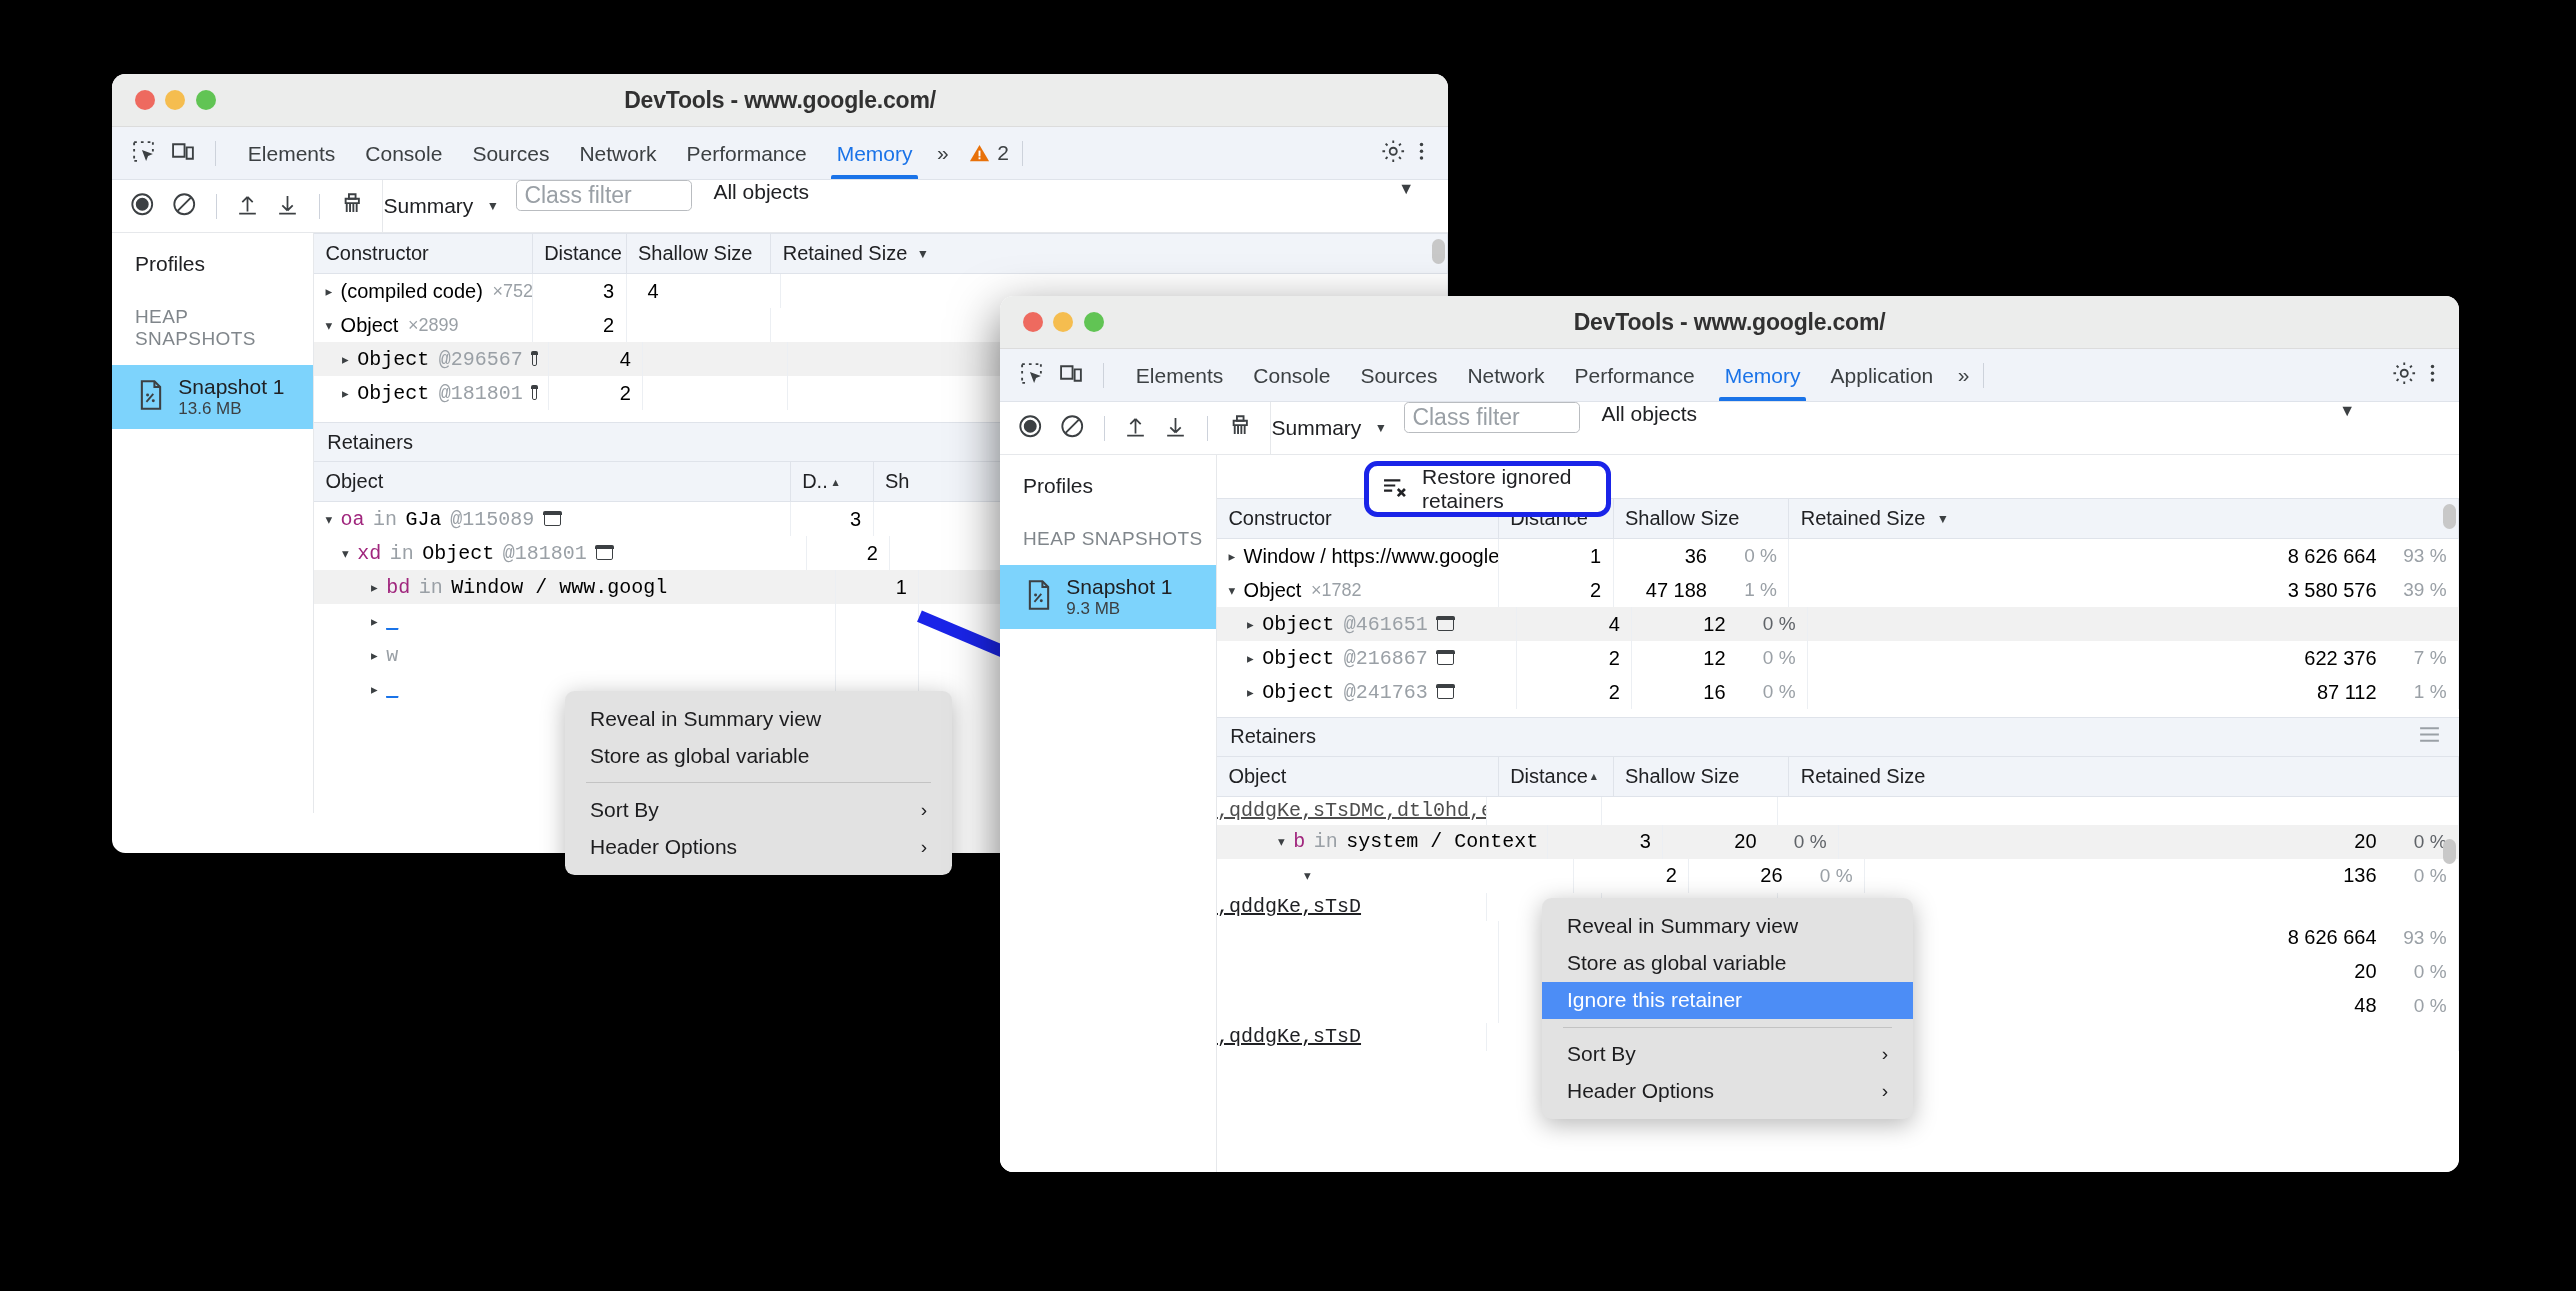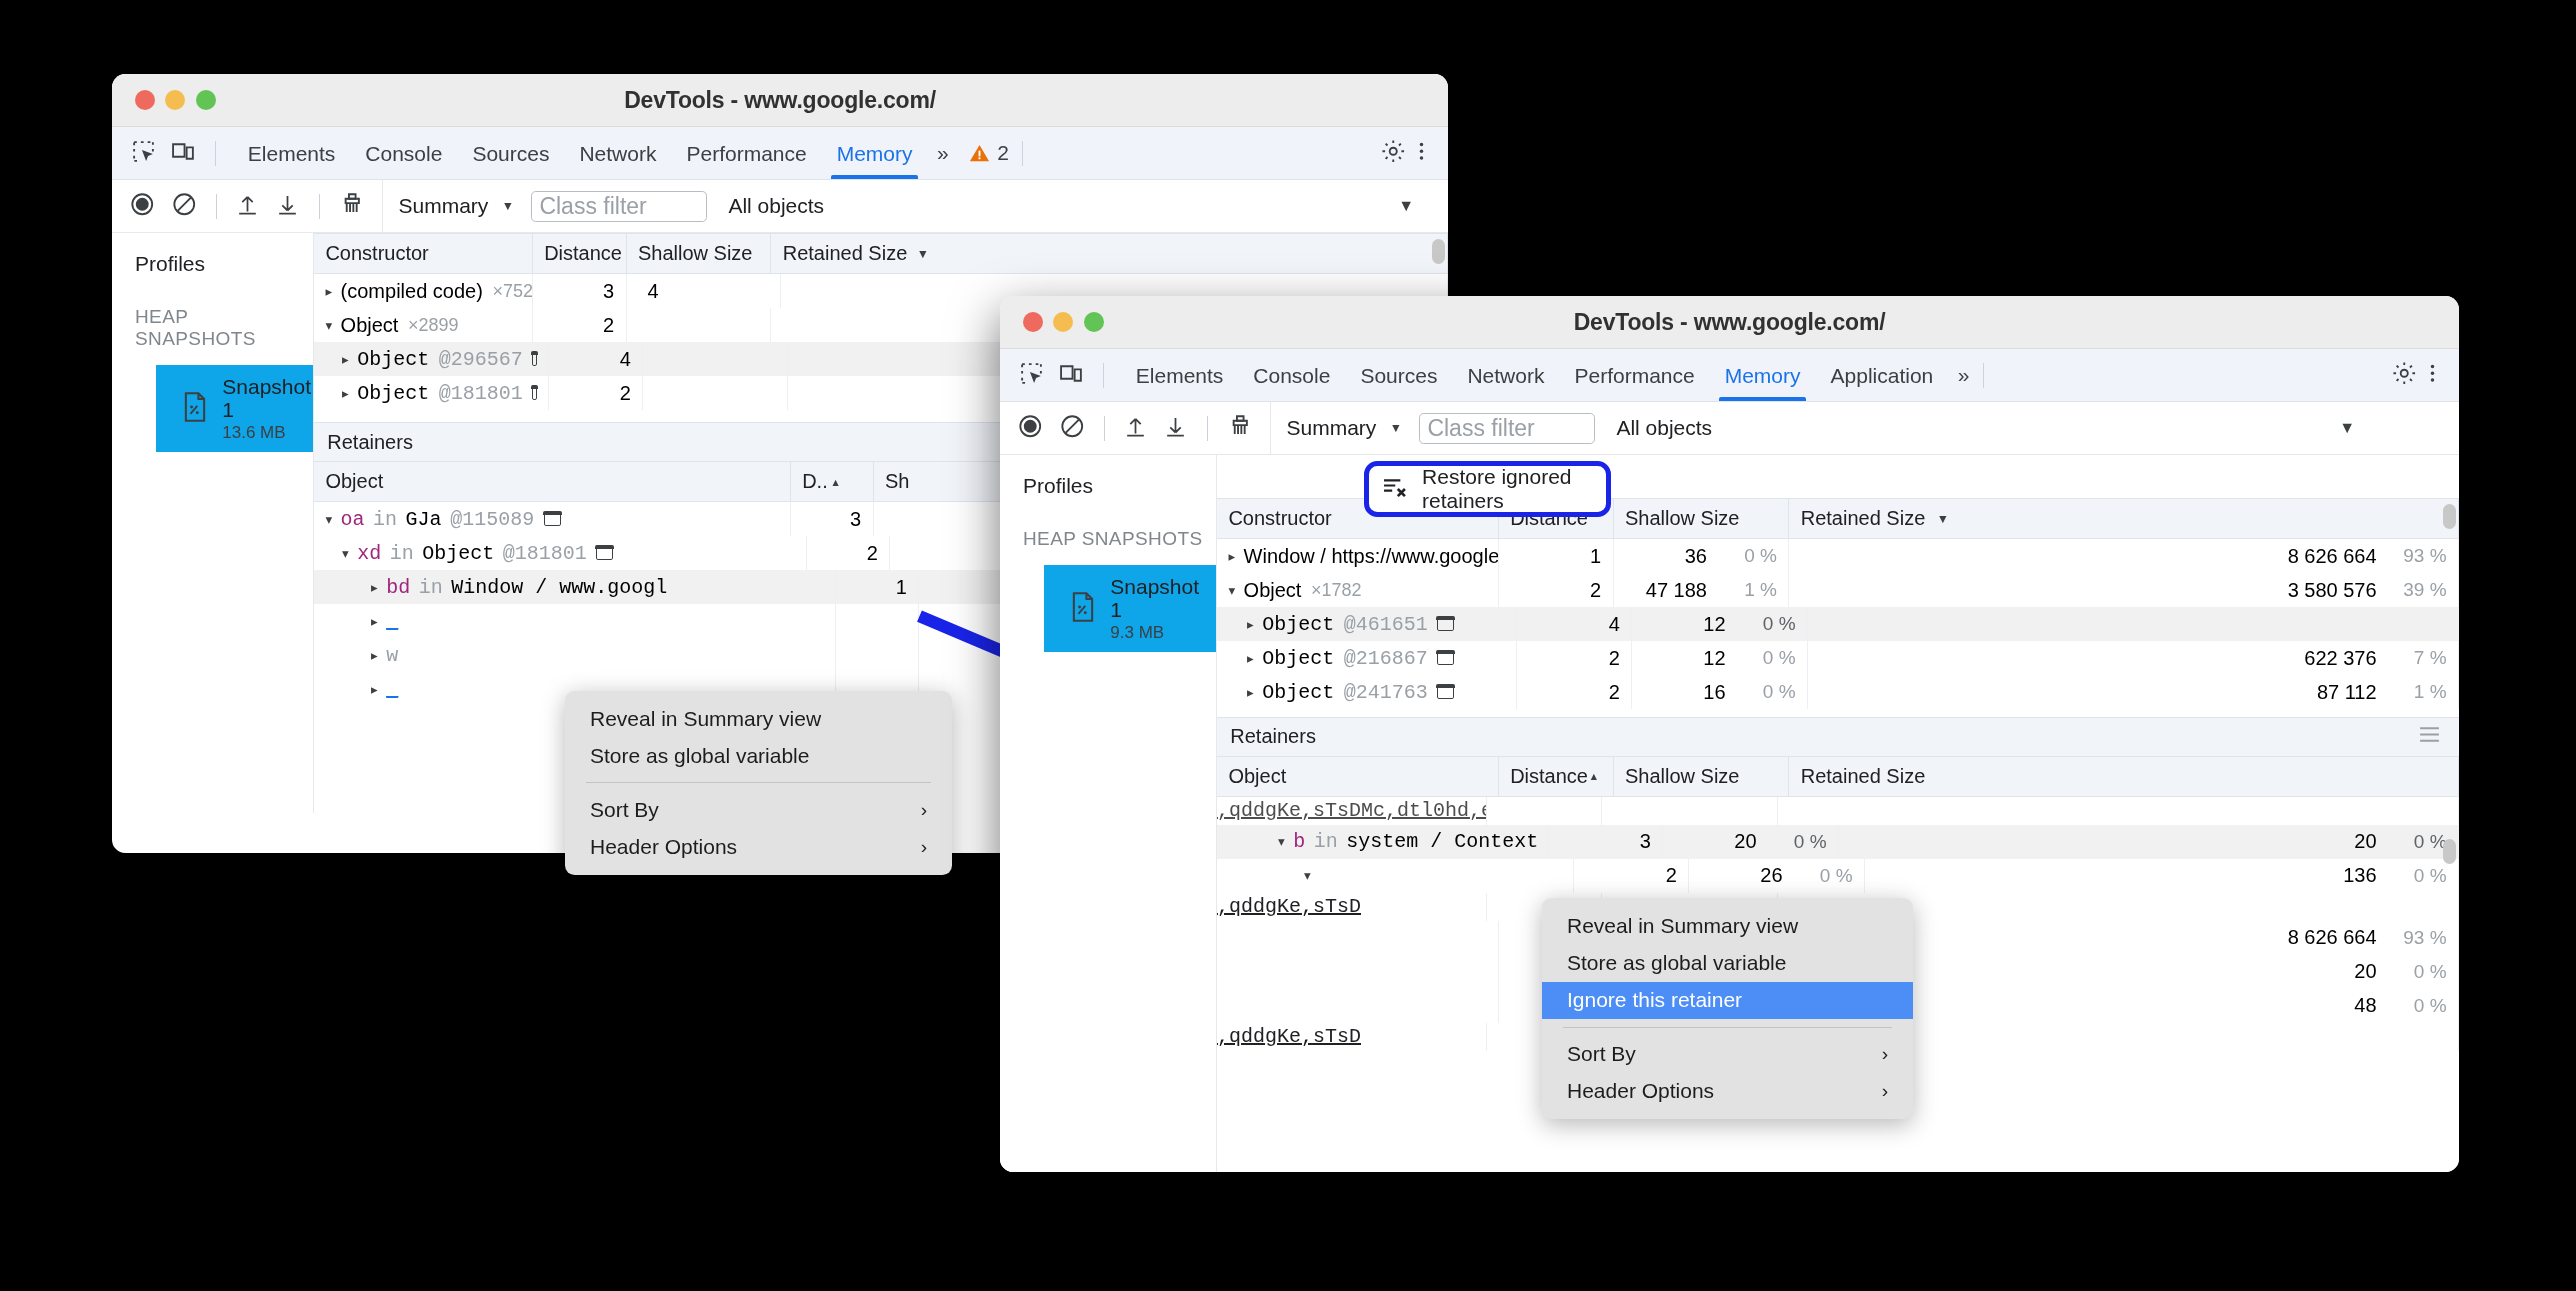--- a/index.html
+++ b/index.html
@@ -30,36 +30,36 @@
        height:3.8px;background:#1a73e8;border-radius:1.9px 1.9px 0 0;}
   .chev{font-size:21px;color:#3c4043;padding:0 9.5px;}
   .warnbox{display:flex;align-items:center;gap:6.6px;padding:0 9.5px;}
   .warnnum{font-size:21px;color:#3c4043;}
   .right-icons{margin-left:auto;display:flex;align-items:center;gap:3.8px;padding-right:15px;}
 
   
   .toolbar{height:52px;background:#fff;display:flex;align-items:center;
            border-bottom:0.9px solid #e6e8eb;}
   .tbar-left{display:flex;align-items:center;gap:15px;padding:0 17px;}
-  .tbar-right{display:flex;align-items:center;flex:1;border-left:0.9px solid #e6e8eb;
-              height:100%;padding-left:15px;}
+  .tbar-right{display:flex;flex:1;border-left:0.9px solid #e6e8eb;
+              height:100%;}
   .selbox{display:flex;align-items:center;gap:13.3px;font-size:21px;color:#202124;}
   .caret{font-size:12.3px;color:#3c4043;}
   .classfilter{width:167px;height:29px;border:0.9px solid #b9bcc0;border-radius:4.7px;
                background:#fff;display:flex;align-items:center;padding-left:7.6px;
                font-size:23px;color:#9aa0a6;margin-left:17px;}
   .allobj{font-size:21px;color:#202124;margin-left:21px;}
 
   
   .body{display:flex;background:#fff;}
   .sidebar{background:#fff;border-right:0.9px solid #e6e8eb;flex:none;}
   .side-title{font-size:21px;color:#202124;padding:19px 0 0 23px;}
   .side-group{font-size:19px;color:#80868b;padding:30px 0 0 23px;letter-spacing:0.4px;}
-  .snap{display:flex;align-items:center;gap:13.3px;background:#0ea5e9;
-        padding:9.5px 0 9.5px 25px;margin-top:15px;margin-left:44px;}
+  .snap{display:flex;align-items:center;gap:13.3px;background:#7dd3fc;
+        padding:9.5px 0 9.5px 25px;margin-top:15px;}
   .snap-name{font-size:21px;color:#202124;line-height:1.12;}
   .snap-size{font-size:17px;color:#3c4043;line-height:1.25;}
 
   .grid{flex:1;display:flex;flex-direction:column;min-width:0;position:relative;}
   .ghead{display:flex;background:#f1f4f9;border-bottom:0.9px solid #dfe3ea;
          border-top:0.9px solid #dfe3ea;height:39px;align-items:center;}
   .ghead .c{font-size:20px;color:#202124;padding:0 11.4px;
             border-right:0.9px solid #dfe3ea;height:100%;display:flex;align-items:center;text-align:center;}
   .ghead .c.num{justify-content:flex-start;}
   .row{display:flex;height:34px;align-items:center;font-size:20px;}

